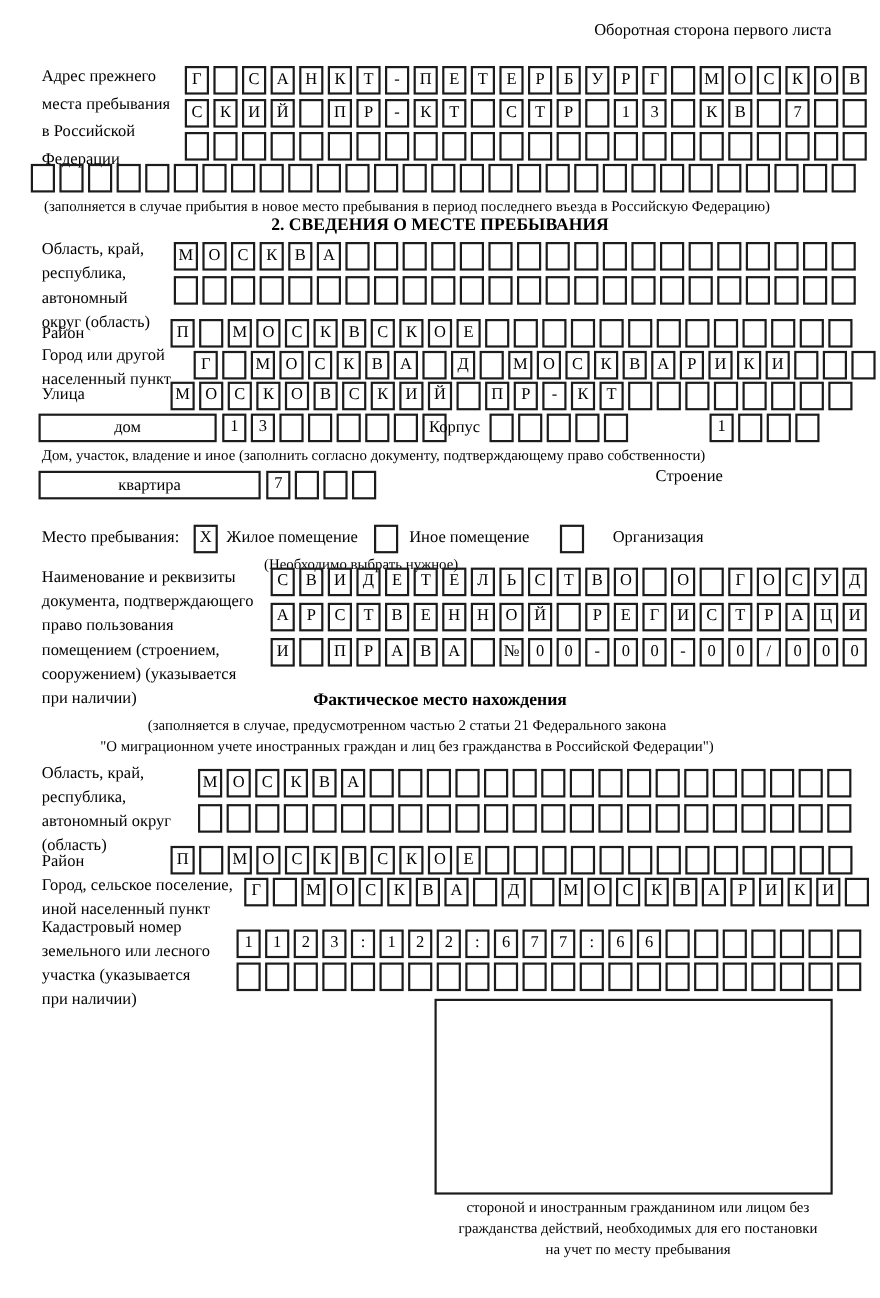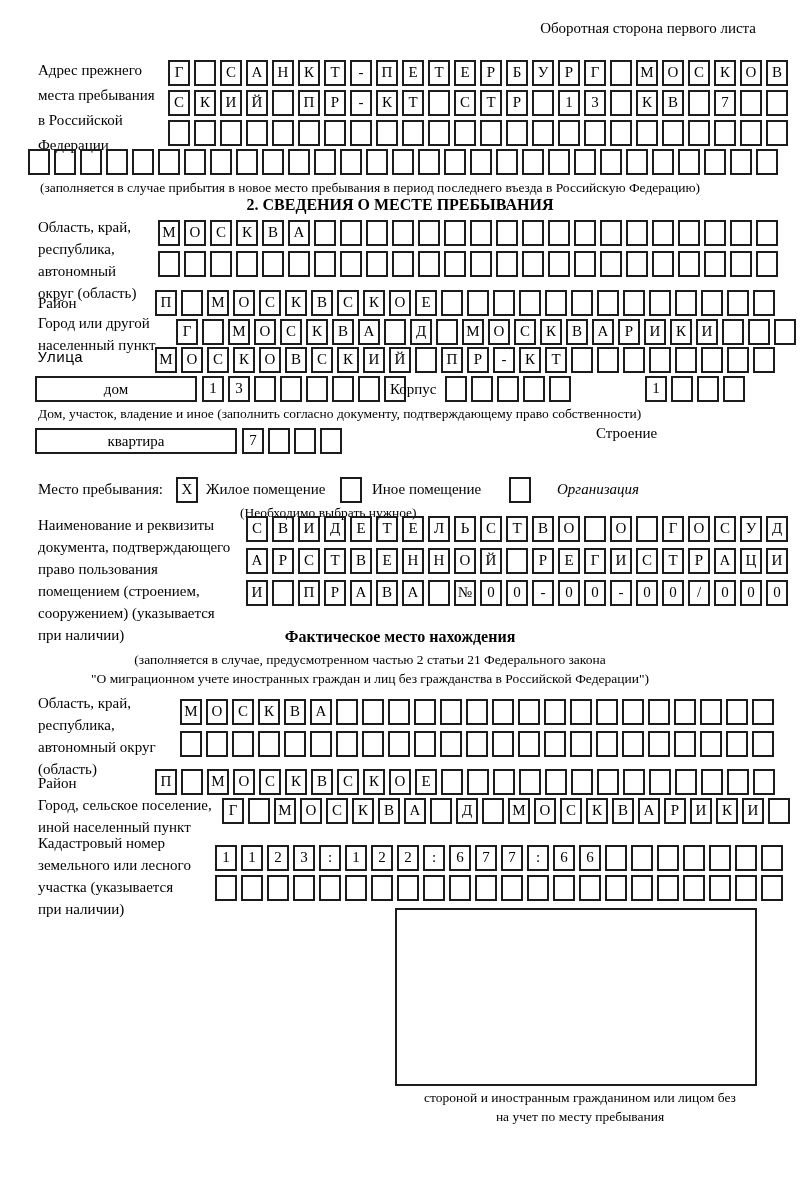--- a/index.html
+++ b/index.html
@@ -258,21 +258,21 @@
       <span class="cell">А</span>
       <span class="cell">Р</span>
       <span class="cell">И</span>
       <span class="cell">К</span>
       <span class="cell">И</span>
       <span class="cell"></span>
       <span class="cell"></span>
       <span class="cell"></span>
     </div>
 
-  <div class="lbl" style="left:38px;top:348px;font-family:Liberation Mono, monospace;">Улица</div>
+  <div class="lbl" style="left:38px;top:348px;">Улица</div>
   <div class="cells" style="left:155px;top:347px;">
       <span class="cell">М</span>
       <span class="cell">О</span>
       <span class="cell">С</span>
       <span class="cell">К</span>
       <span class="cell">О</span>
       <span class="cell">В</span>
       <span class="cell">С</span>
       <span class="cell">К</span>
       <span class="cell">И</span>
@@ -328,21 +328,21 @@
       <span class="cell"></span>
       <span class="cell"></span>
     </div>
 
   <div class="lbl" style="left:38px;top:478px;">Место пребывания:</div>
   <span class="cell abs" style="left:176px;top:477px;">X</span>
   <div class="lbl" style="left:206px;top:478px;">Жилое помещение</div>
   <span class="cell abs" style="left:340px;top:477px;"></span>
   <div class="lbl" style="left:372px;top:478px;">Иное помещение</div>
   <span class="cell abs" style="left:509px;top:477px;"></span>
-  <div class="lbl" style="left:557px;top:478px;font-style:italic;">Организация</div>
+  <div class="lbl" style="left:557px;top:478px;">Организация</div>
   <div class="note" style="left:240px;top:503px;">(Необходимо выбрать нужное)</div>
 
   <div class="lbl" style="left:38px;top:514px;">
       <div>Наименование и реквизиты</div>
       <div>документа, подтверждающего</div>
       <div>право пользования</div>
       <div>помещением (строением,</div>
       <div>сооружением) (указывается</div>
       <div>при наличии)</div>
     </div>
@@ -587,16 +587,17 @@
       <span class="cell"></span>
       <span class="cell"></span>
       <span class="cell"></span>
       <span class="cell"></span>
       <span class="cell"></span>
     </div>
 
   <div class="stampbox"></div>
   <div class="stampnote">
       <div>стороной и иностранным гражданином или лицом без</div>
+      <div>гражданства действий, необходимых для его постановки</div>
       <div>на учет по месту пребывания</div>
     </div>
 
 </div>
 
 </body></html>

